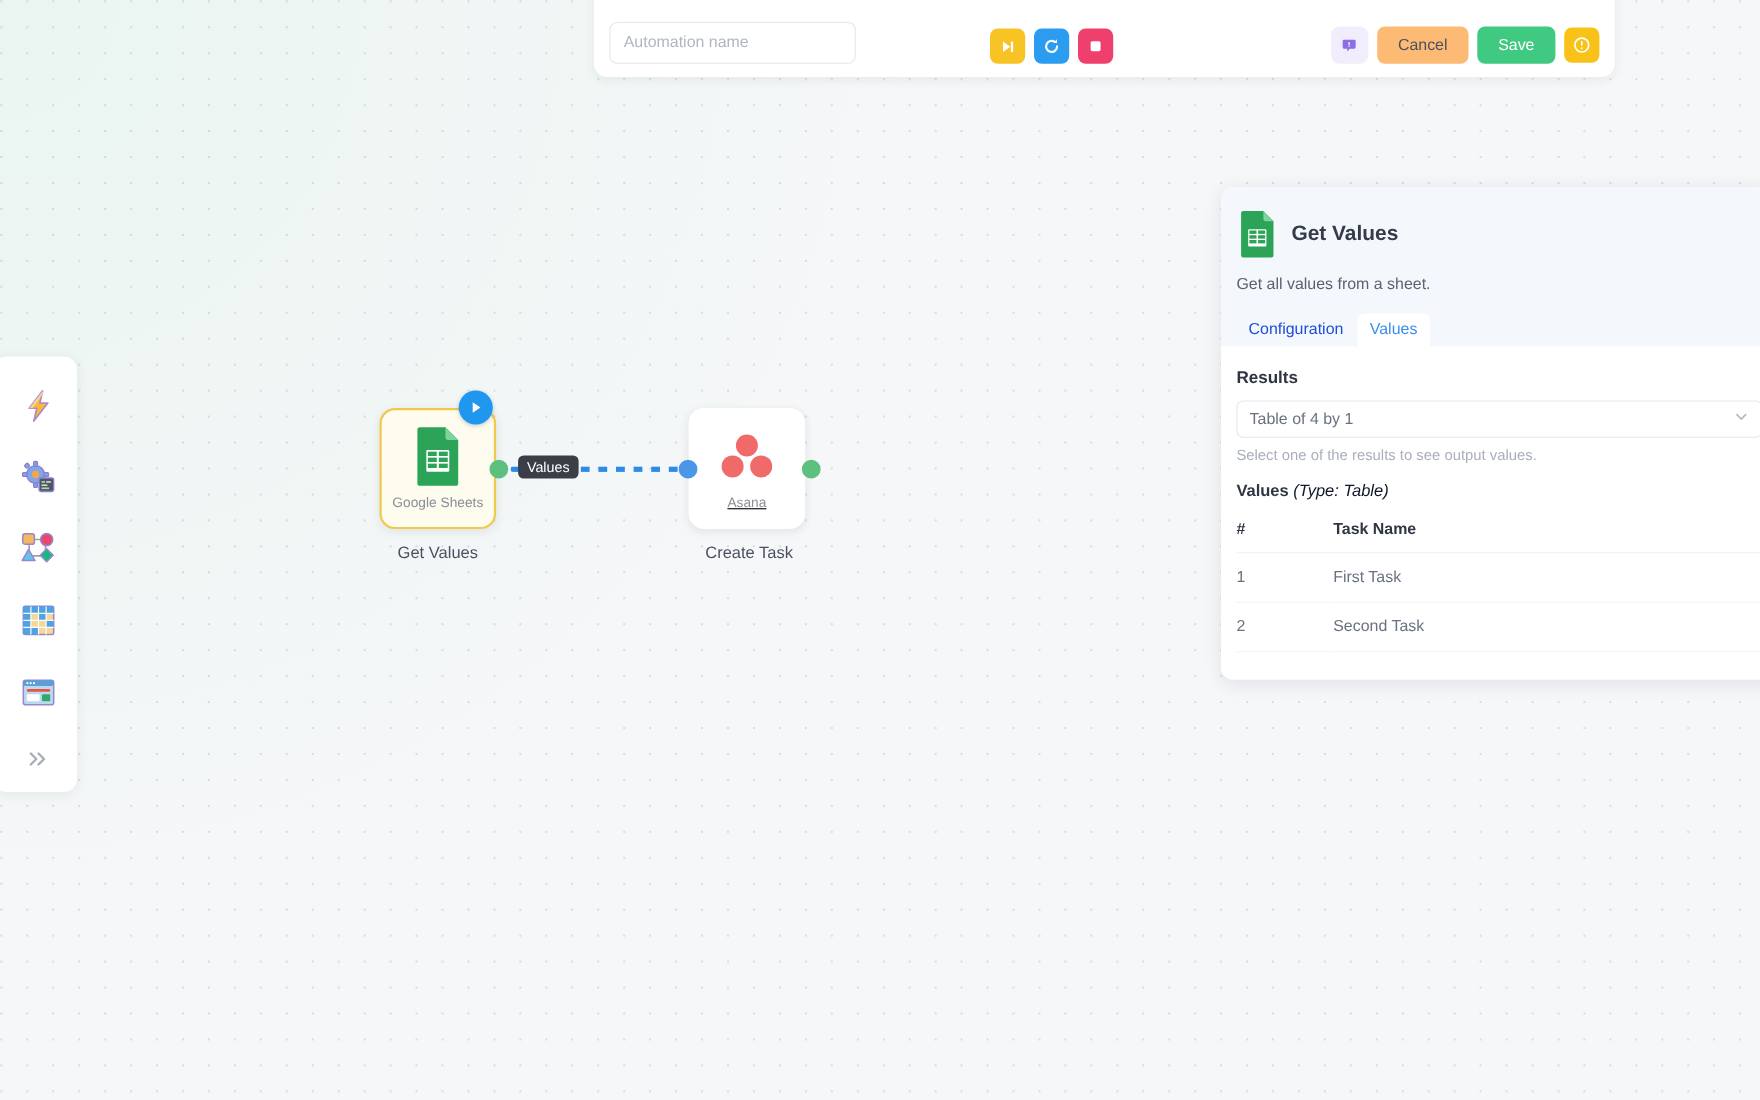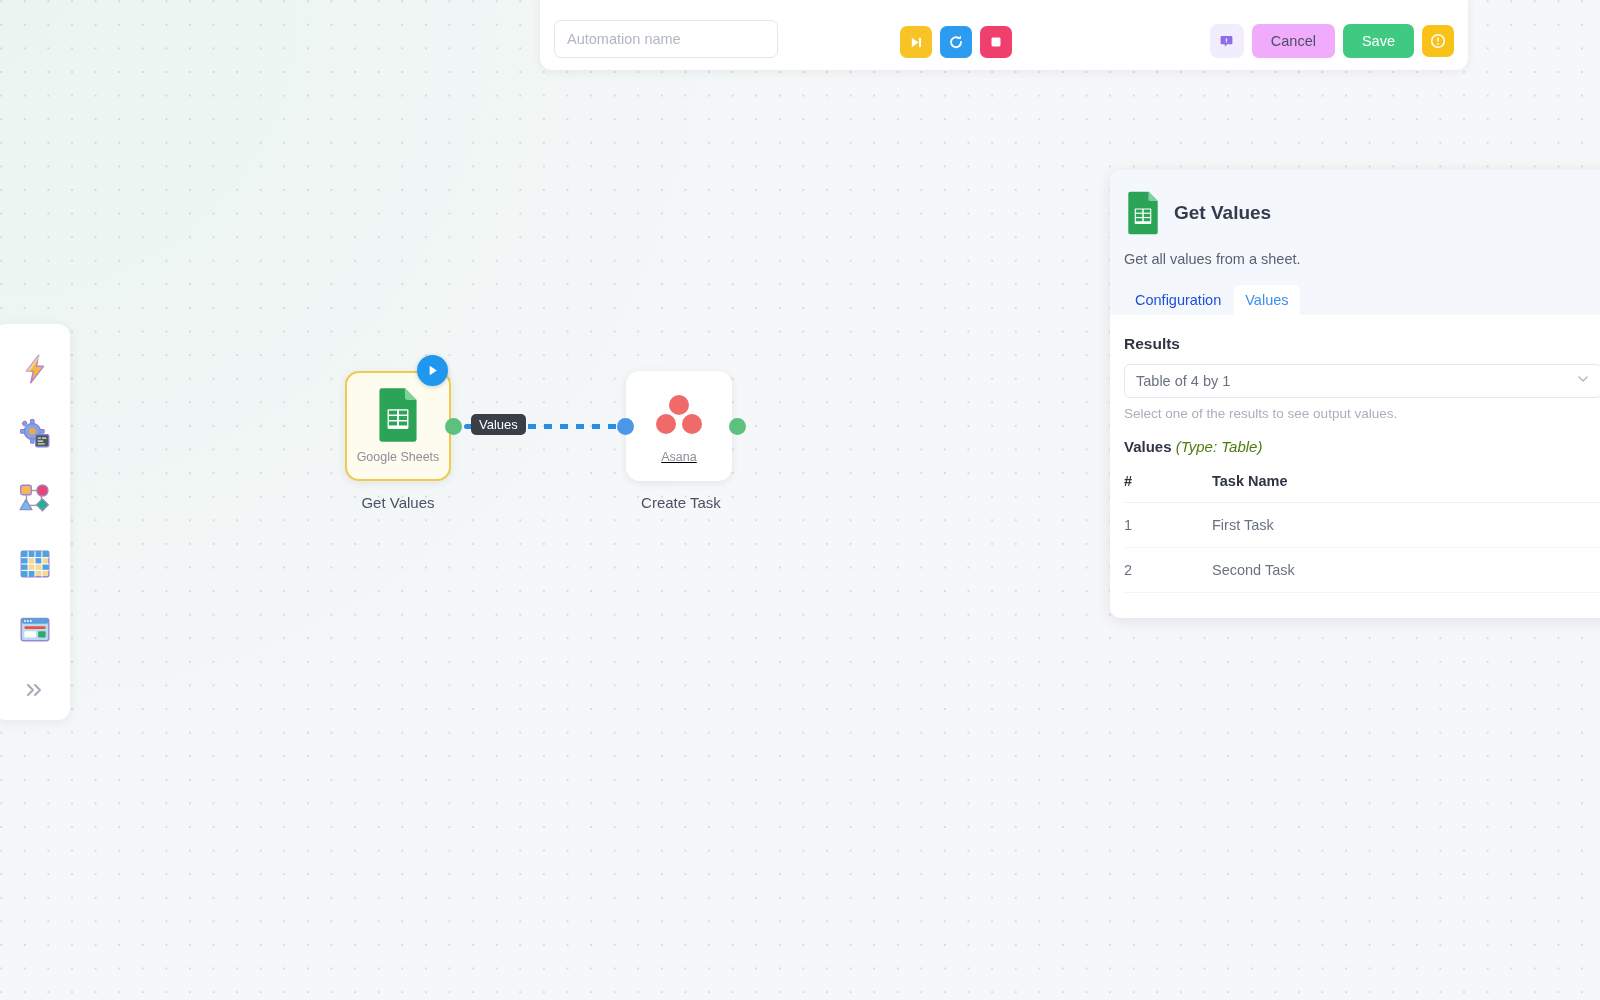--- a/index.html
+++ b/index.html
@@ -93,21 +93,21 @@
 
   .txtbtn {
     height: 34px;
     border: none;
     border-radius: 7px;
     padding: 0 19px;
     font-size: 14.5px;
     font-family: "Liberation Sans", sans-serif;
     cursor: pointer;
   }
-  #cancel-btn { background: #f0abfc; color: #4a5260; }
+  #cancel-btn { background: #fdba74; color: #4a5260; }
   #save-btn   { background: #40c980; color: #ffffff; }
 
   
   #sidebar {
     position: absolute;
     left: -6px;
     top: 324px;
     width: 76px;
     height: 396px;
     background: #ffffff;
@@ -294,21 +294,21 @@
     font-family: "Liberation Sans", sans-serif;
   }
 
   #values-heading {
     margin-top: 17px;
     font-size: 15px;
     color: #2f3542;
     font-family: "Liberation Sans", sans-serif;
   }
   #values-heading b { font-weight: bold; }
-  #values-heading i { font-weight: normal; color: #4d7c0f; }
+  #values-heading i { font-weight: normal; color: #0f172a; }
 
   #values-table { width: 100%; border-collapse: collapse; margin-top: 14px; }
   #values-table th {
     text-align: left;
     font-size: 14.5px;
     font-weight: bold;
     color: #2f3542;
     padding: 4px 0 13px 0;
     border-bottom: 1px solid #eef0f3;
     font-family: "Liberation Sans", sans-serif;

